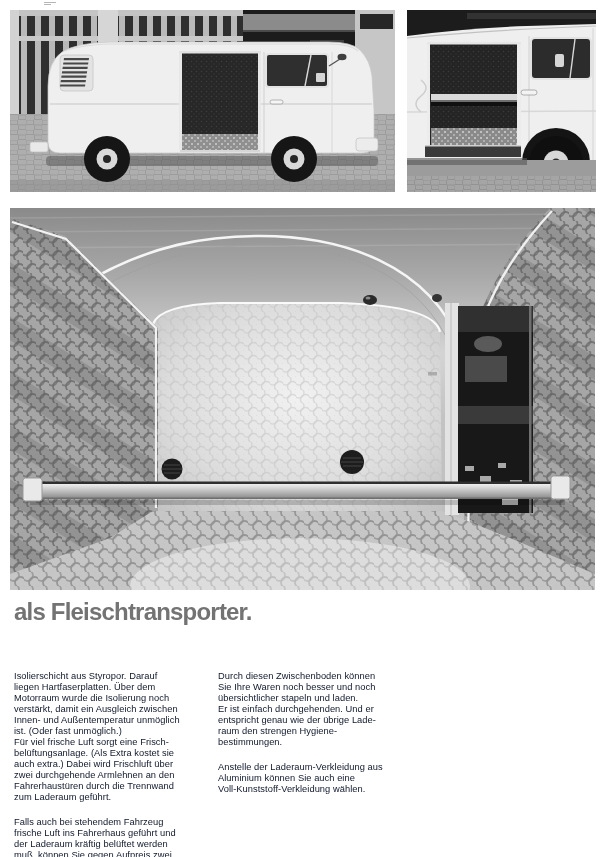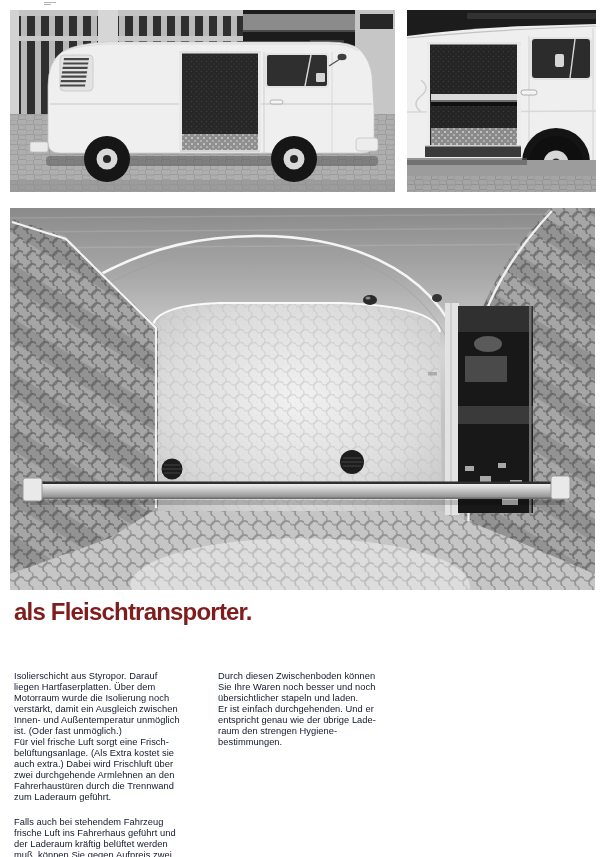--- a/index.html
+++ b/index.html
@@ -4,21 +4,21 @@
 <style>
   html,body{margin:0;padding:0;background:#ffffff;}
   .page{position:relative;width:607px;height:857px;background:#ffffff;overflow:hidden;
         font-family:"Liberation Sans","DejaVu Sans",sans-serif;}
   .photo{position:absolute;margin:0;overflow:hidden;background:#d8d8d8;}
   .photo svg{display:block;width:100%;height:100%;}
   #photo-van-side{left:10px;top:10px;width:385px;height:182px;}
   #photo-van-door{left:407px;top:10px;width:189px;height:182px;}
   #photo-interior{left:10px;top:208px;width:585px;height:382px;}
   .headline{position:absolute;left:14px;top:598px;margin:0;
-            font-size:24px;font-weight:bold;letter-spacing:-0.8px;color:#7f1d1d;}
+            font-size:24px;font-weight:bold;letter-spacing:-0.8px;color:#737373;}
   .col{position:absolute;top:671px;width:200px;color:#0f172a;}
   .col-left{left:14px;}
   .col-right{left:218px;}
   .col p{margin:0 0 14px 0;font-size:9.3px;line-height:11px;white-space:pre-line;
          letter-spacing:0.05px;}
   .print-mark{position:absolute;left:44px;top:2px;width:12px;height:5px;}
   .print-mark span{display:block;height:1px;background:#b5b5b5;margin-bottom:1px;}
 </style>
 </head>
 <body>
@@ -334,15 +334,18 @@
 Frischluftgebläse haben.</p>
   </div>
   <div class="col col-right">
     <p>Durch diesen Zwischenboden können
 Sie Ihre Waren noch besser und noch
 übersichtlicher stapeln und laden.
 Er ist einfach durchgehenden. Und er
 entspricht genau wie der übrige Lade-
 raum den strengen Hygiene-
 bestimmungen.</p>
+    <p>Anstelle der Laderaum-Verkleidung aus
+Aluminium können Sie auch eine
+Voll-Kunststoff-Verkleidung wählen.</p>
   </div>
 
 </div>
 
 </body></html>

